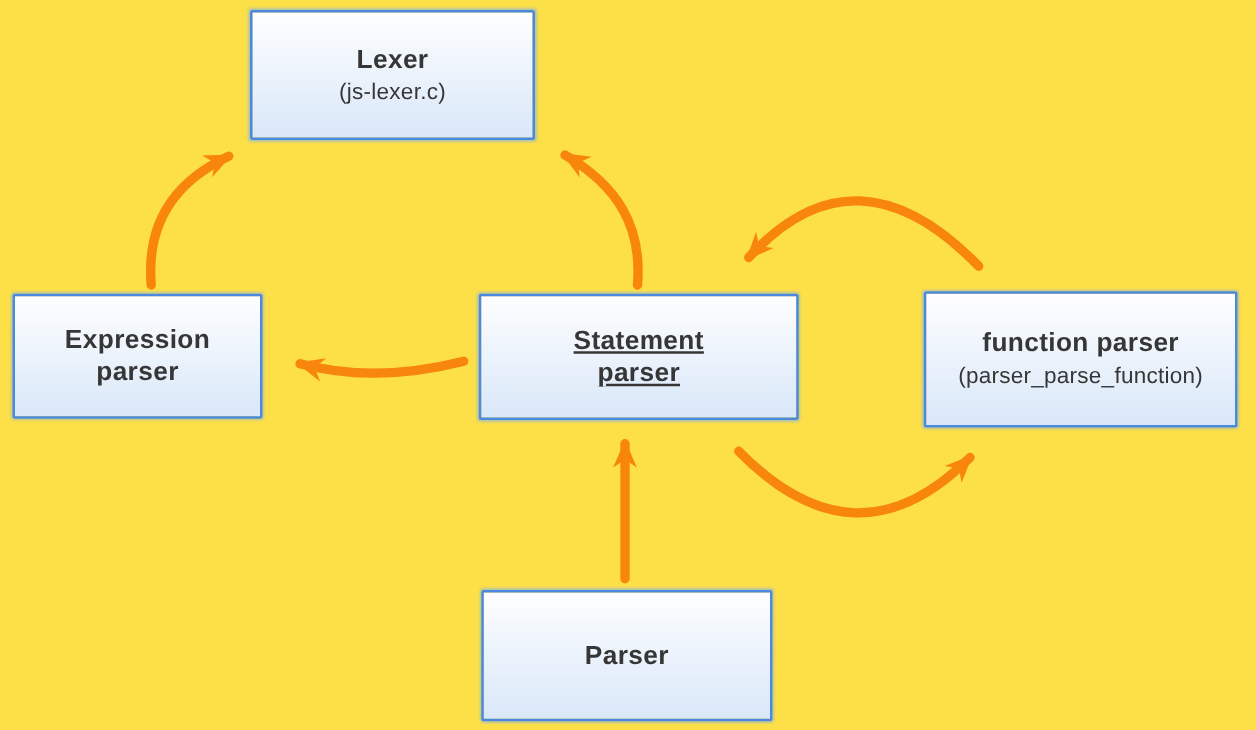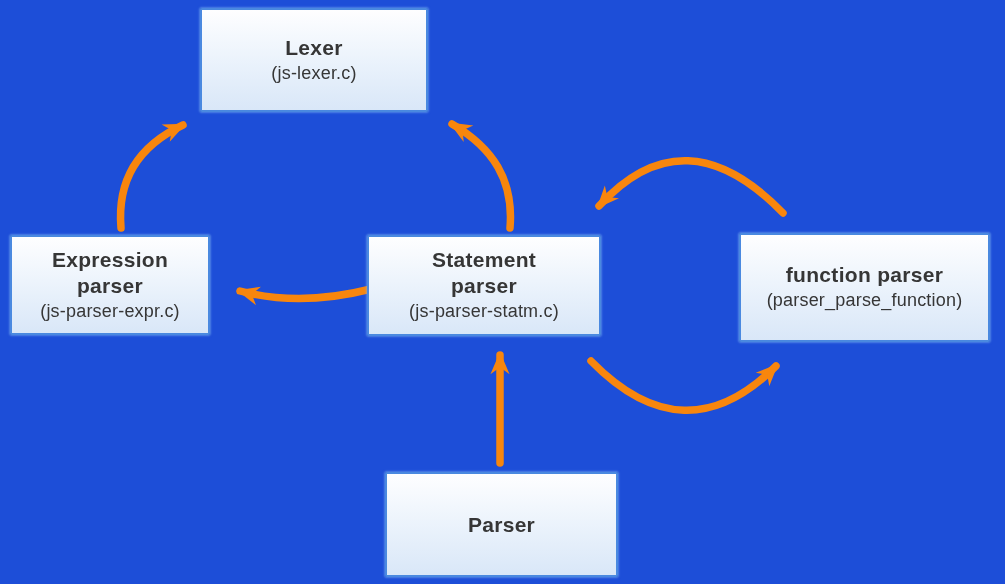--- a/index.html
+++ b/index.html
@@ -2,21 +2,21 @@
 <html><head>
 <meta charset="utf-8">
 <style>
   html, body { margin: 0; padding: 0; background: #ffffff; }
   body { font-family: "Liberation Sans", "DejaVu Sans", sans-serif; }
 
   .canvas {
     position: relative;
     width: 1005px;
     height: 584px;
-    background: #1d4ed8;
+    background: #fde047;
     overflow: hidden;
   }
 
   .node {
     position: absolute;
     box-sizing: border-box;
     border: 2px solid #4A89E0;
     border-radius: 2px;
     background: linear-gradient(to bottom, #FEFEFF 0%, #EDF4FC 45%, #D9E7F8 100%);
     box-shadow: 0 0 2px 1px rgba(120, 175, 240, 0.55);
@@ -38,21 +38,21 @@
 
   .node .subtitle {
     font-weight: normal;
     font-size: 18px;
     line-height: 25px;
     letter-spacing: 0.2px;
   }
 
   #node-lexer      { left: 200px; top: 8px;   width: 228px; height: 104px; }
   #node-expression { left: 10px;  top: 235px; width: 200px; height: 100px; }
-  #node-statement  { left: 367px; top: 235px; width: 234px; height: 101px; }
+  #node-statement  { left: 383px; top: 235px; width: 256px; height: 101px; text-decoration: underline; }
   #node-function   { left: 739px; top: 233px; width: 251px; height: 109px; }
   #node-parser     { left: 385px; top: 472px; width: 233px; height: 105px; }
 
   svg.edges {
     position: absolute;
     left: 0; top: 0;
     width: 1005px;
     height: 584px;
     pointer-events: none;
   }
@@ -90,27 +90,25 @@
   </svg>
 
   <div class="node" id="node-lexer">
     <div class="title">Lexer</div>
     <div class="subtitle">(js-lexer.c)</div>
   </div>
 
   <div class="node" id="node-expression">
     <div class="title">Expression
 parser</div>
-    <div class="subtitle">(js-parser-expr.c)</div>
   </div>
 
   <div class="node" id="node-statement">
     <div class="title">Statement
 parser</div>
-    <div class="subtitle">(js-parser-statm.c)</div>
   </div>
 
   <div class="node" id="node-function">
     <div class="title">function parser</div>
     <div class="subtitle">(parser_parse_function)</div>
   </div>
 
   <div class="node" id="node-parser">
     <div class="title">Parser</div>
   </div>

